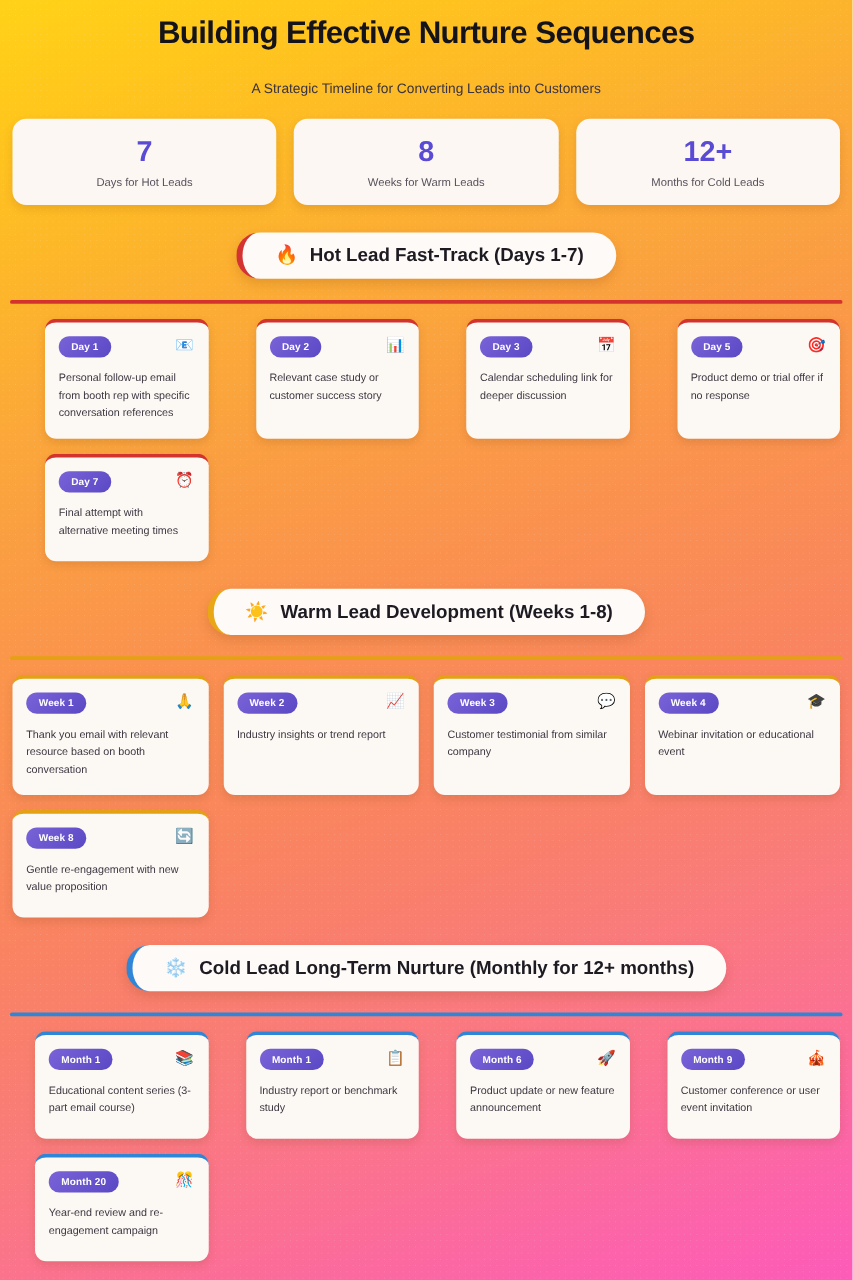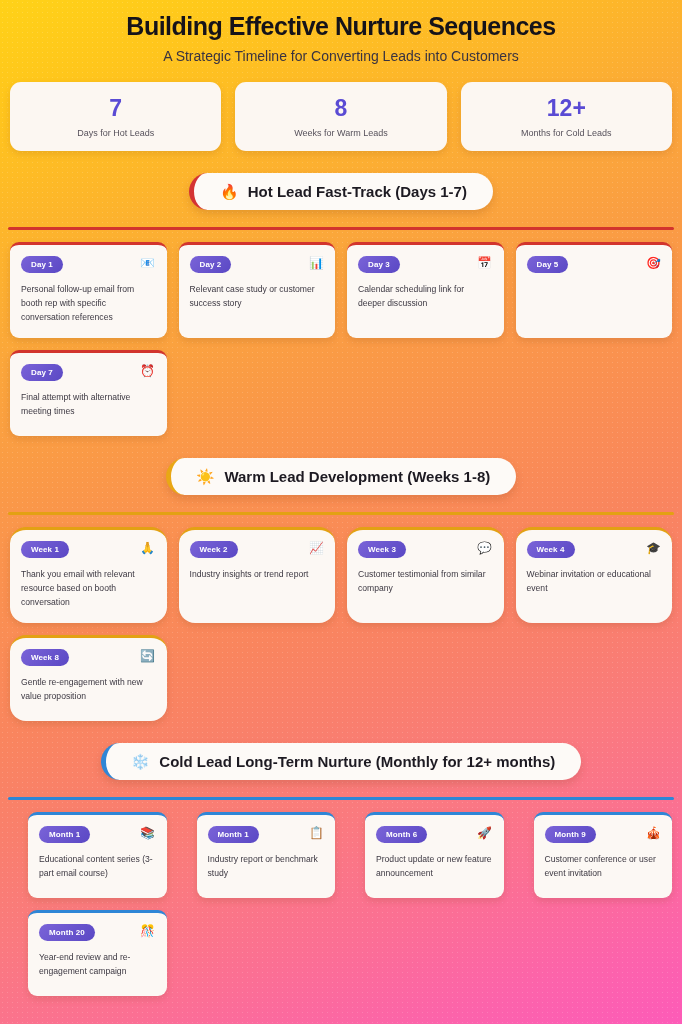--- a/index.html
+++ b/index.html
@@ -52,22 +52,22 @@
     padding: 12px 14px 0 14px;
   }
   .title {
     font-size: 25px;
     font-weight: bold;
     color: #15131a;
     letter-spacing: -0.5px;
     line-height: 1.15;
   }
   .subtitle {
-    margin-top: 7px;
-    font-size: 14px;
+    margin-top: 24px;
+    font-size: 11px;
     color: #3a3340;
     font-weight: 400;
   }
 
   
   .stats {
     display: flex;
     gap: 14px;
     margin-top: 18px;
     padding: 0 2px;
@@ -133,22 +133,22 @@
     padding: 0 2px;
   }
   .card {
     background: #fcf8f4;
     border-radius: 9px;
     padding: 11px 11px 13px 11px;
     box-shadow: 0 3px 7px rgba(120, 60, 10, 0.16);
     border-top: 3px solid transparent;
     min-height: 86px;
   }
-  .card.hot  { border-top-color: #d2342d; }
-  .card.warm { border-top-color: #e3a113; border-radius: 16px; }
+  .card.hot  { border-top-color: #d2342d; margin-left: 26px; }
+  .card.warm { border-top-color: #e3a113; }
   .card.cold { border-top-color: #2f86d6; margin-left: 18px; }
 
   .card-top {
     display: flex;
     align-items: flex-start;
     justify-content: space-between;
     margin-bottom: 10px;
   }
   .badge {
     background: linear-gradient(135deg, #7a63d8 0%, #5a48c4 100%);
@@ -227,20 +227,21 @@
               <span class="badge">Day 3</span>
               <span class="card-emoji">📅</span>
             </div>
             <div class="card-text">Calendar scheduling link for deeper discussion</div>
           </div>
           <div class="card hot">
             <div class="card-top">
               <span class="badge">Day 5</span>
               <span class="card-emoji">🎯</span>
             </div>
+            <div class="card-text">Product demo or trial offer if no response</div>
           </div>
           <div class="card hot">
             <div class="card-top">
               <span class="badge">Day 7</span>
               <span class="card-emoji">⏰</span>
             </div>
             <div class="card-text">Final attempt with alternative meeting times</div>
           </div>
         </div>
       </div>

